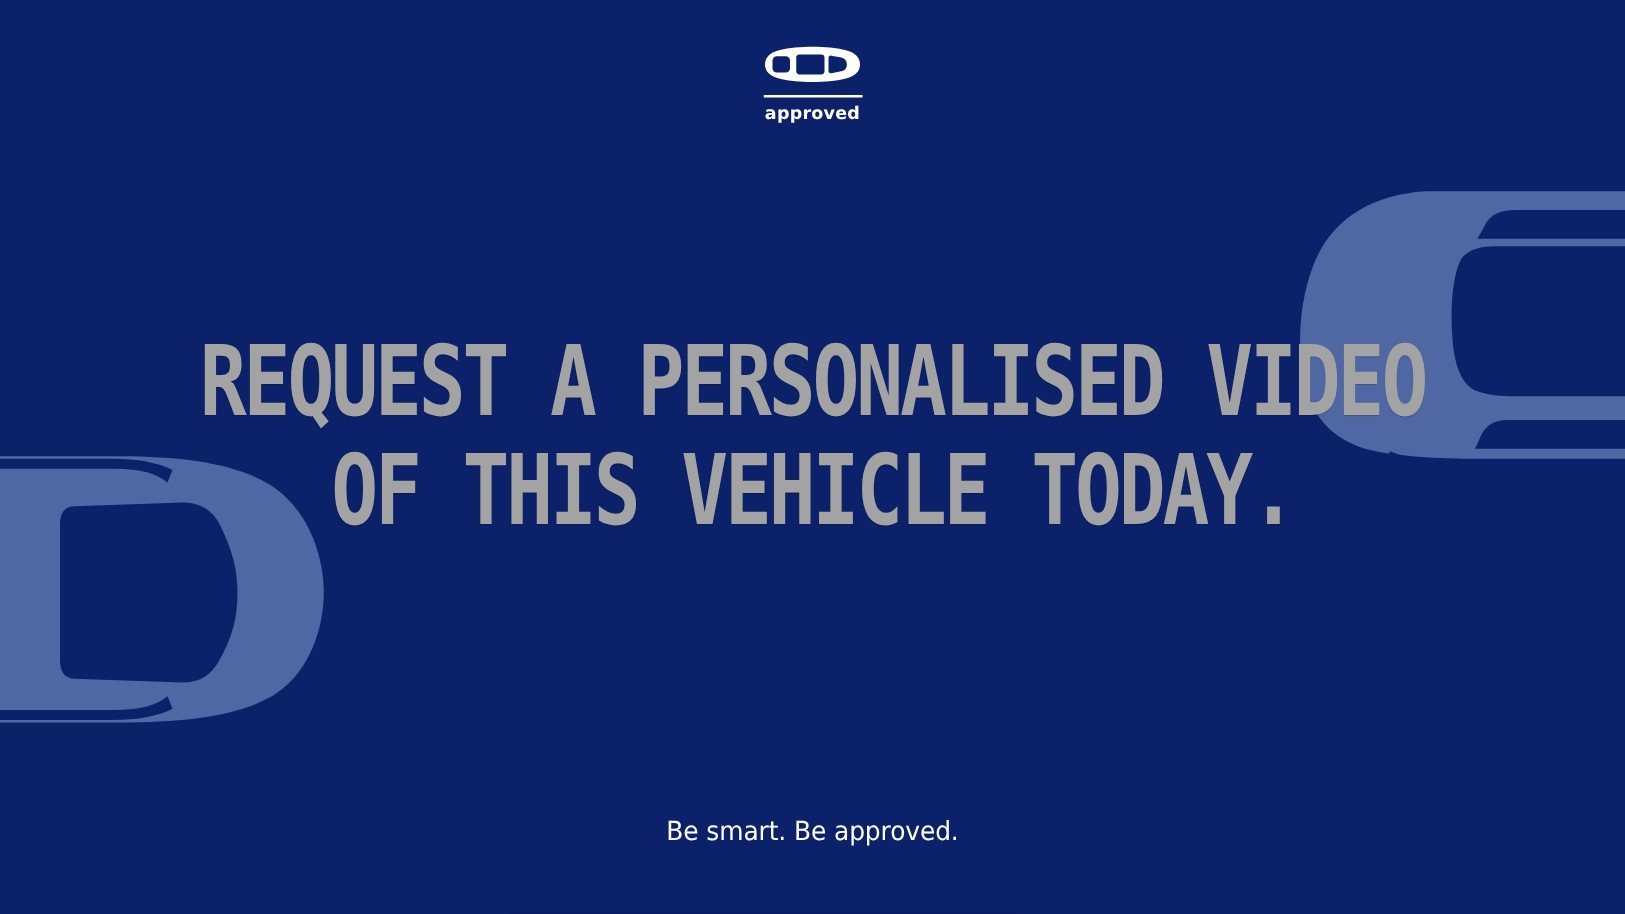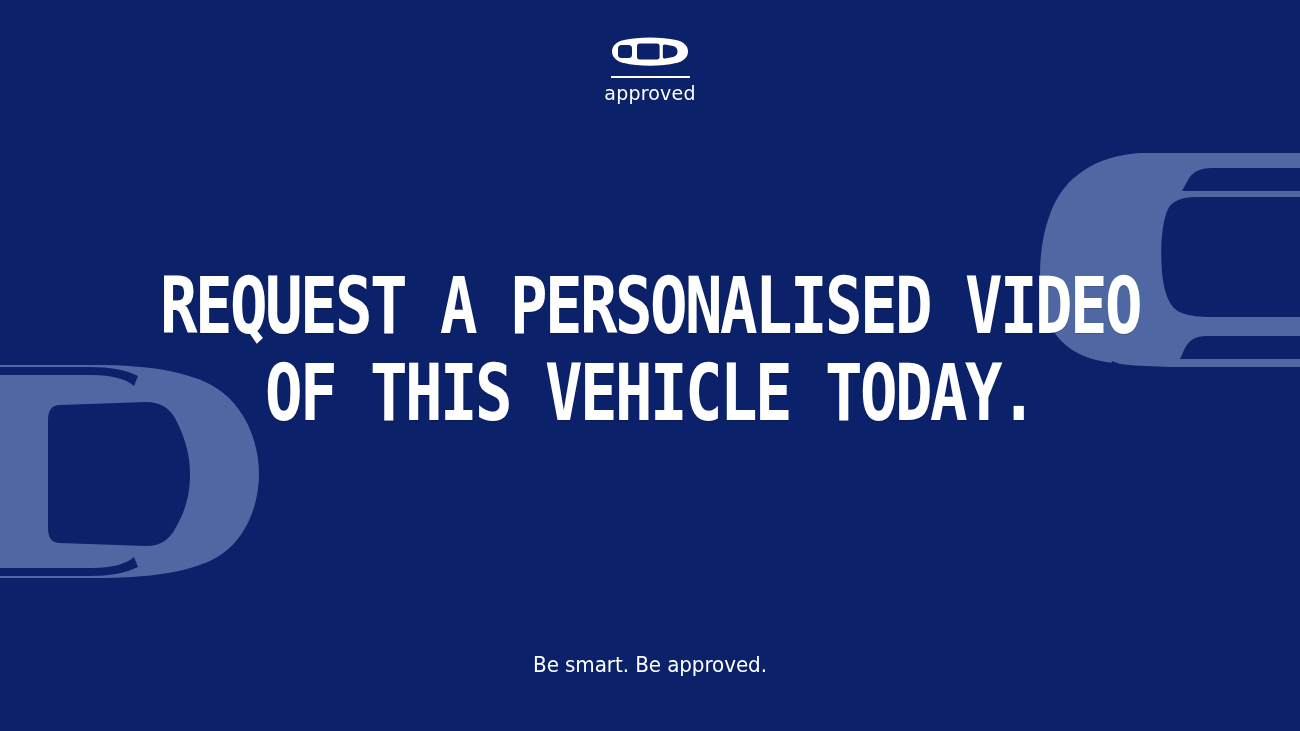--- a/index.html
+++ b/index.html
@@ -39,34 +39,34 @@
   }
   #brand-rule {
     width: 79px;
     height: 2px;
     background: #ffffff;
     margin-top: 9px;
   }
   #brand-word {
     margin-top: 6px;
     color: #ffffff;
-    font-size: 19px;
+    font-size: 14px;
     letter-spacing: 0.2px;
     line-height: 1;
-    font-weight: 400;
+    font-weight: 700;
     font-family: "DejaVu Sans", sans-serif;
   }
   
   #headline {
     position: absolute;
     left: 0;
     right: 0;
     top: 268px;
     text-align: center;
-    color: #ffffff;
+    color: #a3a3a3;
   }
   .headline-line {
     display: block;
     font-family: "DejaVu Sans Mono", "Liberation Mono", monospace;
     font-weight: bold;
     font-size: 78px;
     line-height: 0.99;
     letter-spacing: -3.2px;
     transform: scaleX(0.80);
     transform-origin: center center;

